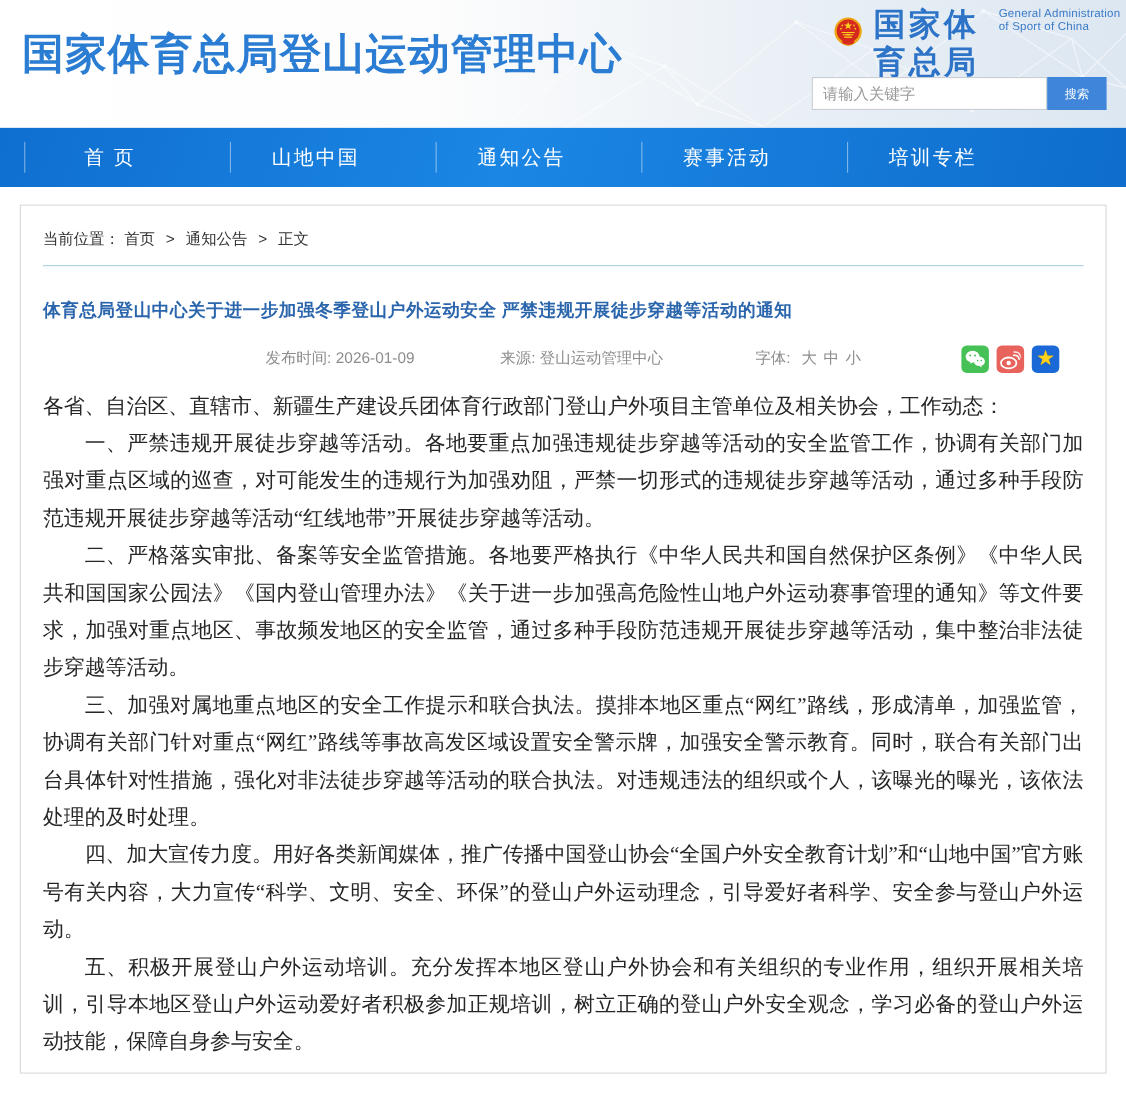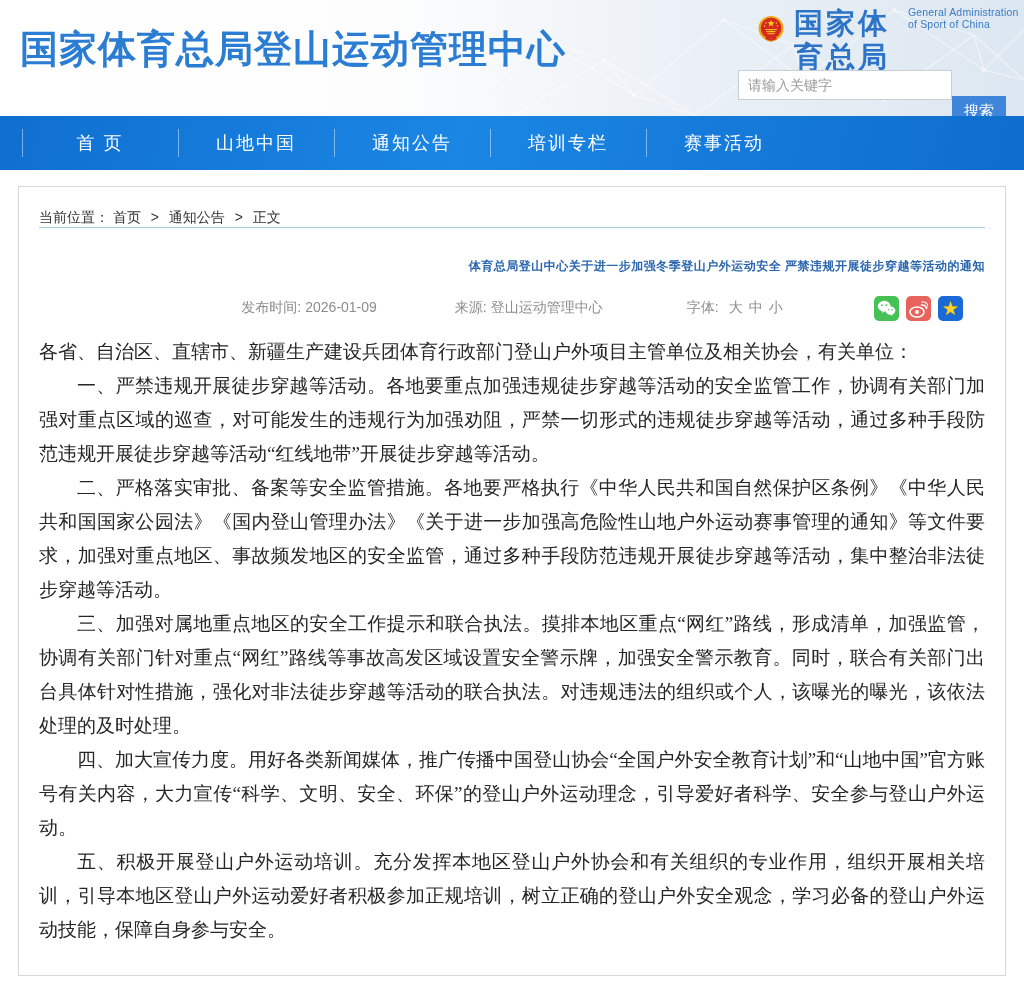--- a/index.html
+++ b/index.html
@@ -15,39 +15,39 @@
   .gov-block { position:absolute; left:758px; top:6px; display:flex; align-items:flex-start; }
   .gov-emblem { width:44px; height:46px; margin-right:10px; }
   .gov-text { display:flex; }
   .gov-name { font-size:29px; font-weight:bold; color:#2d74c8; letter-spacing:3px; line-height:34px; }
   .gov-name-en { font-size:10.5px; color:#3a7bc8; letter-spacing:.2px; }
   .search-row { position:absolute; right:18px; top:70px; display:flex; }
   .search-input { width:214px; height:30px; border:1px solid #c9ced4; background:#fff;
     padding:0 9px; font-size:14px; color:#333; outline:none; }
   .search-input::placeholder { color:#9a9a9a; }
   .search-btn { width:54px; height:30px; background:#3f86db; color:#fff; border:0;
-    font-size:15px; cursor:pointer;margin-top:26px; }
+    font-size:11px; cursor:pointer; }
 
   
   .nav { height:54px; background:linear-gradient(105deg,#0f6fd0 0%,#1b86e4 45%,#0e6dcd 100%);
-    display:flex; align-items:stretch; padding-left:22px; }
+    display:flex; align-items:stretch; padding-left:22px;gap:31px; }
   .nav-item { position:relative; width:156px; display:flex; align-items:center; justify-content:center;
     color:#fff; font-size:18px; letter-spacing:2px; cursor:pointer; }
   .nav-item::before { content:''; position:absolute; left:0; top:13px; bottom:13px; width:1px;
     background:rgba(255,255,255,.45); }
 
   
   .main { background:#fff; padding-top:16px; }
   .panel { margin:0 18px; border:1px solid #d8d8d8; background:#fff; min-height:790px;
     padding:16px 20px 0; }
-  .breadcrumb { font-size:14px; color:#333; padding:6px 0 0; border-bottom:1px solid #a9cfe4; }
+  .breadcrumb { font-size:14px; color:#333; padding:6px 0 14px; border-bottom:1px solid #a9cfe4; }
   .breadcrumb .crumb-link { color:#333; text-decoration:none; cursor:pointer; }
   .breadcrumb .sep { margin:0 6px; color:#333; }
 
-  .article-title { margin-top:30px; text-align:right; font-size:12px; font-weight:bold;
+  .article-title { margin-top:30px; text-align:left; font-size:16px; font-weight:bold;
     color:#2b66ad; letter-spacing:.5px; }
 
   .meta-row { position:relative; margin-top:24px; display:flex; justify-content:center; gap:78px;
     font-size:14px; color:#8c8c8c; align-items:flex-start; }
   .meta-item .label { margin-right:4px; }
   .font-sizes span { margin-left:6px; cursor:pointer; }
   .share-icons { position:absolute; right:22px; top:-3px; display:flex; gap:7px; }
   .share-btn { width:25px; height:25px; border:0; border-radius:5px; padding:0; cursor:pointer;
     display:flex; align-items:center; justify-content:center; }
   .share-wechat { background:#46c155; }
@@ -114,22 +114,22 @@
   <div class="search-row">
     <input class="search-input" type="text" placeholder="请输入关键字" style="">
     <button class="search-btn">搜索</button>
   </div>
 </div>
 
 <div class="nav">
   <div class="nav-item">首 页</div>
   <div class="nav-item">山地中国</div>
   <div class="nav-item">通知公告</div>
+  <div class="nav-item">赛事活动</div>
   <div class="nav-item">培训专栏</div>
-  <div class="nav-item">赛事活动</div>
 </div>
 
 <div class="main">
   <div class="panel">
 
     <div class="breadcrumb">
       <span>当前位置：</span>
       <span class="crumb-link">首页</span>
       <span class="sep">&gt;</span>
       <span class="crumb-link">通知公告</span>
@@ -171,21 +171,21 @@
             <path d="M12.8 2 Q18.2 1.5 19 7" fill="none" stroke="#fff" stroke-width="1.3" stroke-linecap="round" opacity=".85"></path>
           </svg>
         </button>
         <button class="share-btn share-qzone">
           <span class="qzone-star">★</span>
         </button>
       </span>
     </div>
 
     <div class="article-body">
-      <p class="no-indent">各省、自治区、直辖市、新疆生产建设兵团体育行政部门登山户外项目主管单位及相关协会，有关单位：</p>
+      <p class="no-indent">各省、自治区、直辖市、新疆生产建设兵团体育行政部门登山户外项目主管单位及相关协会，工作动态：</p>
       <p>一、严禁违规开展徒步穿越等活动。各地要重点加强违规徒步穿越等活动的安全监管工作，协调有关部门加强对重点区域的巡查，对可能发生的违规行为加强劝阻，严禁一切形式的违规徒步穿越等活动，通过多种手段防范违规开展徒步穿越等活动“红线地带”开展徒步穿越等活动。</p>
       <p>二、严格落实审批、备案等安全监管措施。各地要严格执行《中华人民共和国自然保护区条例》《中华人民共和国国家公园法》《国内登山管理办法》《关于进一步加强高危险性山地户外运动赛事管理的通知》等文件要求，加强对重点地区、事故频发地区的安全监管，通过多种手段防范违规开展徒步穿越等活动，集中整治非法徒步穿越等活动。</p>
       <p>三、加强对属地重点地区的安全工作提示和联合执法。摸排本地区重点“网红”路线，形成清单，加强监管，协调有关部门针对重点“网红”路线等事故高发区域设置安全警示牌，加强安全警示教育。同时，联合有关部门出台具体针对性措施，强化对非法徒步穿越等活动的联合执法。对违规违法的组织或个人，该曝光的曝光，该依法处理的及时处理。</p>
       <p>四、加大宣传力度。用好各类新闻媒体，推广传播中国登山协会“全国户外安全教育计划”和“山地中国”官方账号有关内容，大力宣传“科学、文明、安全、环保”的登山户外运动理念，引导爱好者科学、安全参与登山户外运动。</p>
       <p>五、积极开展登山户外运动培训。充分发挥本地区登山户外协会和有关组织的专业作用，组织开展相关培训，引导本地区登山户外运动爱好者积极参加正规培训，树立正确的登山户外安全观念，学习必备的登山户外运动技能，保障自身参与安全。</p>
 
     </div>
 
   </div>
 </div>

